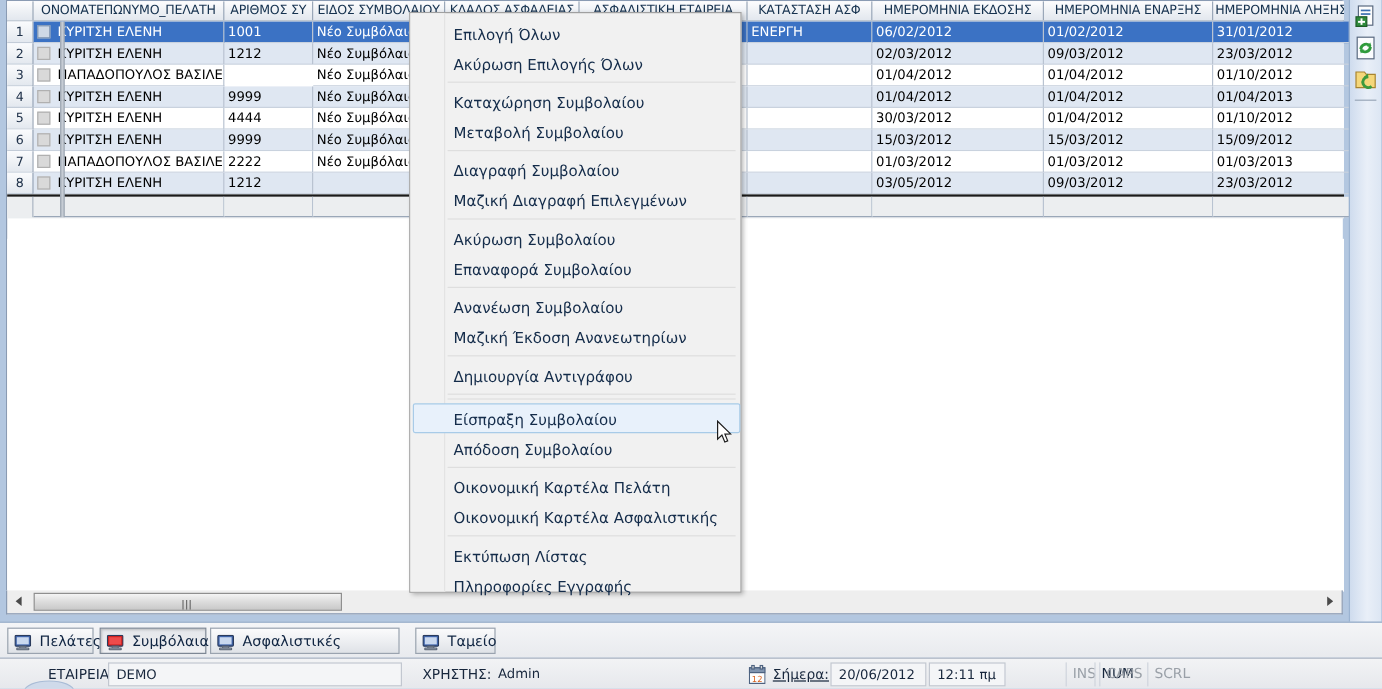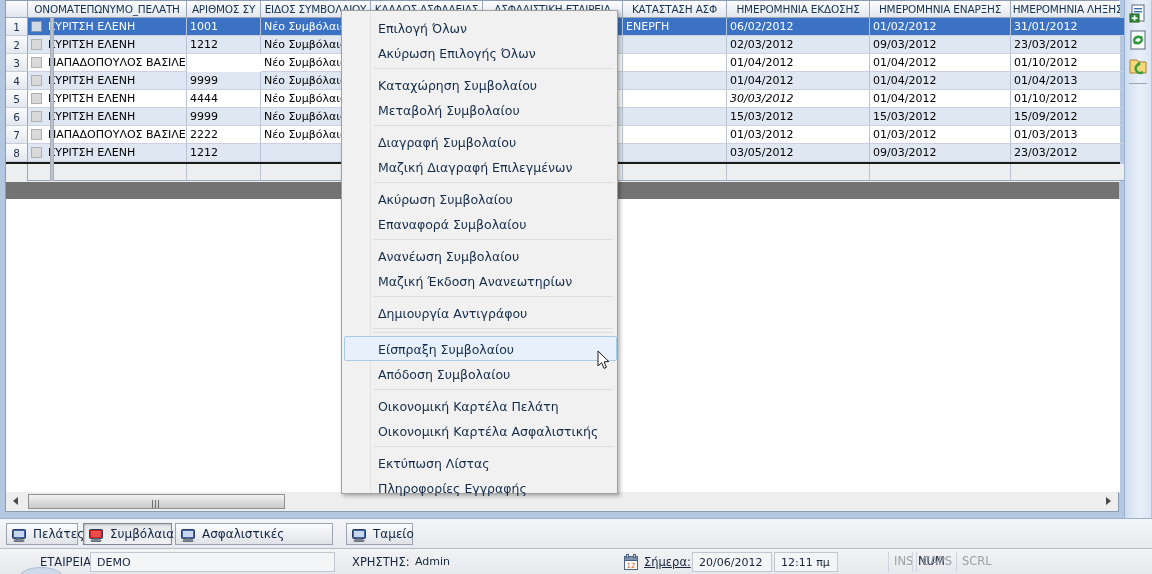--- a/index.html
+++ b/index.html
@@ -16,21 +16,21 @@
   .frame-right{position:absolute;left:1118px;top:0;width:34px;height:518px;background:#b3c7e0;}
 
   
   .vtoolbar{position:absolute;left:1124px;top:0;width:26px;height:518px;
             background:linear-gradient(to right,#cfdcee,#e9eff8 55%,#dce6f3);
             border-left:1px solid #9bb3d1;}
   .vtb-btn{width:22px;height:22px;margin:3px auto 4px auto;display:block;position:relative;}
   .vtb-sep{width:18px;height:0;border-top:1px solid #9aa7b8;margin:6px auto 2px auto;}
 
   
-  .grid{position:absolute;left:5px;top:0;width:1114px;height:492px;background:#737373;
+  .grid{position:absolute;left:5px;top:0;width:1114px;height:492px;background:#ffffff;
         border-left:1px solid #8a9bb3;border-top:1px solid #8a9bb3;box-sizing:border-box;}
   .hdr{position:absolute;left:0;top:0;height:17px;width:1114px;
        background:linear-gradient(to bottom,#fdfdfe,#eef1f5 52%,#e2e7ee);
        border-bottom:1px solid #9aa7b8;box-sizing:border-box;overflow:hidden;}
   .hdr .hcorner{position:absolute;left:0;top:0;width:22px;height:16px;
        background:linear-gradient(to bottom,#fdfdfe,#eef1f5 52%,#e2e7ee);
        border-right:1px solid #9aa7b8;box-sizing:border-box;}
   .hcell{position:absolute;top:0;height:16px;line-height:16px;
        font-size:10.5px;letter-spacing:-0.2px;text-align:center;color:#16324f;
        border-right:1px solid #9aa7b8;box-sizing:border-box;overflow:hidden;white-space:nowrap;}
@@ -194,21 +194,21 @@
           <div class="cell" style="left: 1005px; width: 114px;">01/04/2013</div>
         </div>
         <div class="row white">
           <div class="rn">5</div>
           <div class="cell first" style="left: 22px; width: 159px;"><span class="chk"></span><span>ΚΥΡΙΤΣΗ ΕΛΕΝΗ</span></div>
           <div class="cell" style="left: 181px; width: 74px;">4444</div>
           <div class="cell" style="left: 255px; width: 110px;">Νέο Συμβόλαιο</div>
           <div class="cell" style="left: 365px; width: 112px;"></div>
           <div class="cell" style="left: 477px; width: 140px;"></div>
           <div class="cell" style="left: 617px; width: 104px;"></div>
-          <div class="cell" style="left: 721px; width: 143px; font-style: italic;">30/03/2012</div>
+          <div class="cell" style="left: 721px; width: 143px;">30/03/2012</div>
           <div class="cell" style="left: 864px; width: 141px;">01/04/2012</div>
           <div class="cell" style="left: 1005px; width: 114px;">01/10/2012</div>
         </div>
         <div class="row alt">
           <div class="rn">6</div>
           <div class="cell first" style="left: 22px; width: 159px;"><span class="chk"></span><span>ΚΥΡΙΤΣΗ ΕΛΕΝΗ</span></div>
           <div class="cell" style="left: 181px; width: 74px;">9999</div>
           <div class="cell" style="left: 255px; width: 110px;">Νέο Συμβόλαιο</div>
           <div class="cell" style="left: 365px; width: 112px;"></div>
           <div class="cell" style="left: 477px; width: 140px;"></div>

